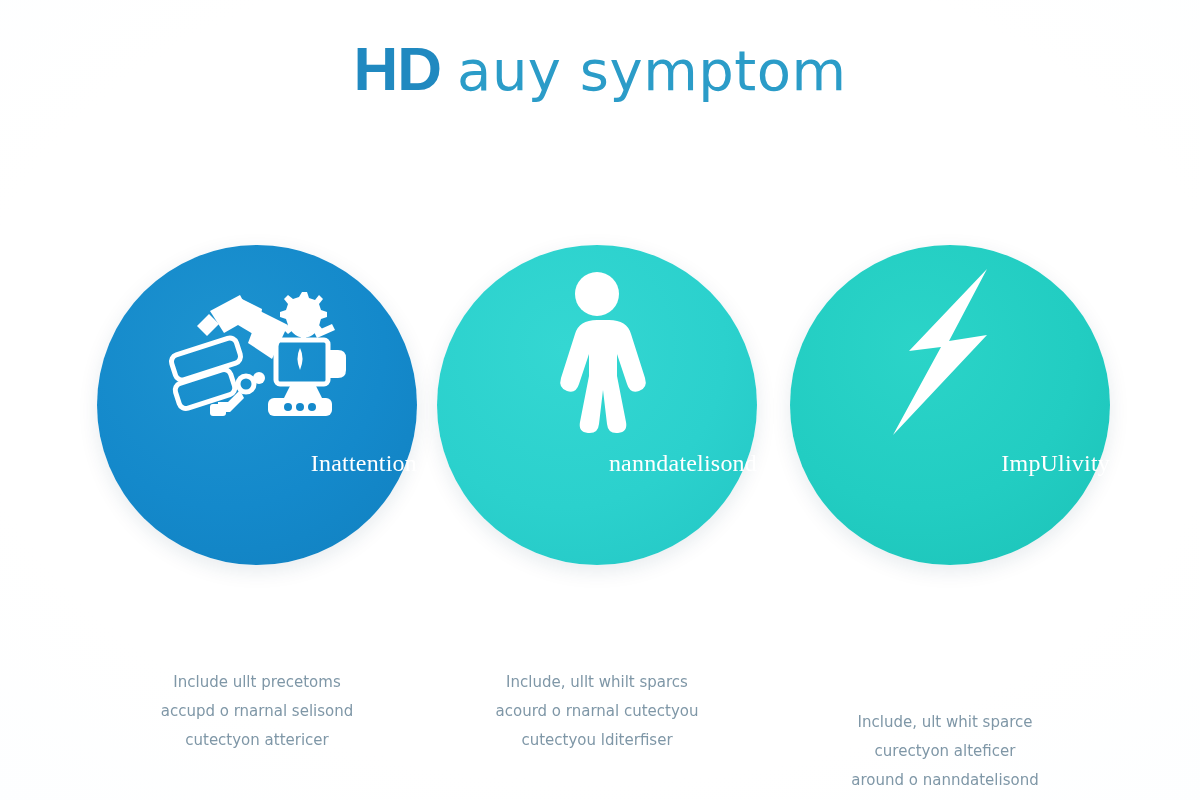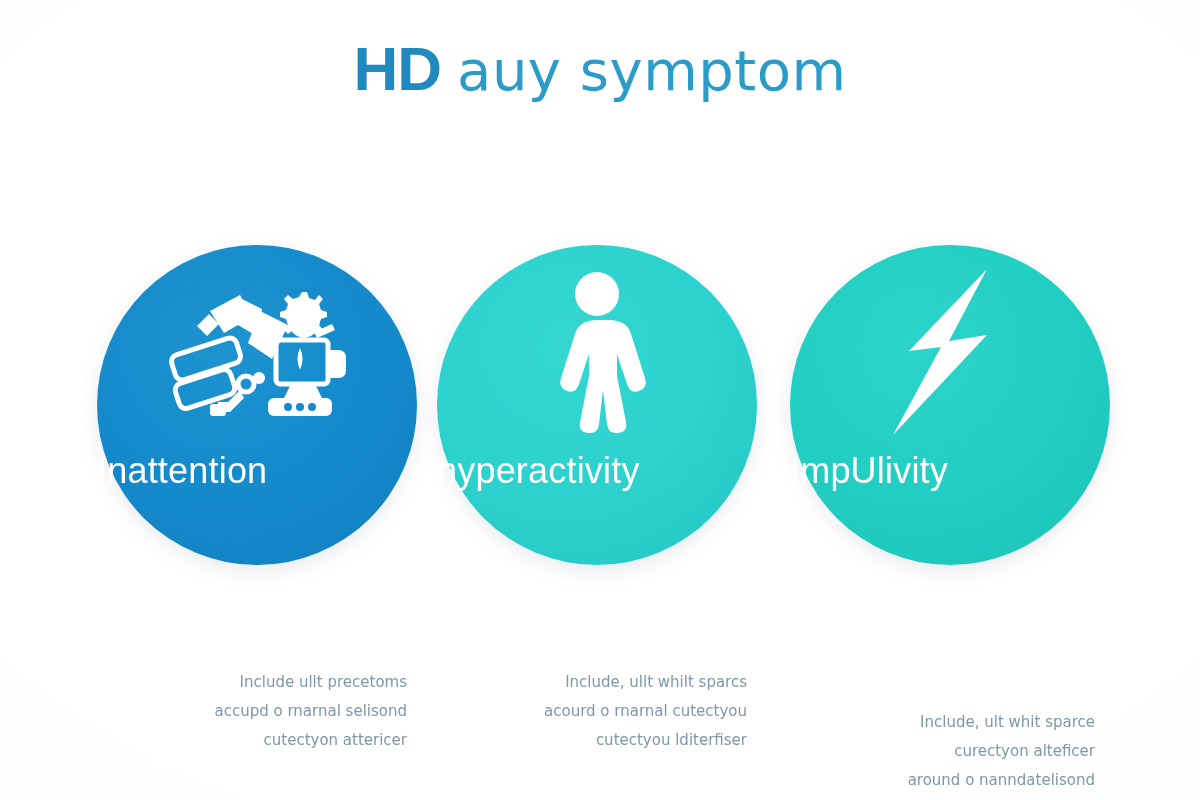--- a/index.html
+++ b/index.html
@@ -95,41 +95,41 @@
     height: 205px;
     width: 100%;
     display: flex;
     align-items: center;
     justify-content: center;
     padding-top: 10px;
     box-sizing: border-box;
   }
   .circle-label {
     color: #ffffff;
-    font-family: Liberation Sans, sans-serif;
-    font-size: 36px;
+    font-family: Liberation Serif, serif;
+    font-size: 24px;
     font-weight: 400;
     letter-spacing: 0.2px;
-    text-align: left;
+    text-align: right;
     width: 100%;
   }
 
   
   .captions {
     position: absolute;
     top: 668px;
     left: 0;
     width: 1200px;
     height: 110px;
   }
   .caption {
     position: absolute;
     top: 0;
     width: 300px;
-    text-align: right;
+    text-align: center;
     color: #7f97a7;
     font-family: "DejaVu Sans", sans-serif;
     font-size: 15px;
     line-height: 29px;
     font-weight: 400;
   }
   .caption.k0 { left: 107px; }
   .caption.k1 { left: 447px; }
   .caption.k2 { left: 795px; margin-top: 40px; }
   .caption .line { display: block; white-space: nowrap; }
@@ -200,21 +200,21 @@
                        l-14 44 q-3 10 6 13 q9 3 12 -7 l10 -30
                        l0 22
                        l-9 46 q-2 10 8 11 q10 1 11 -9 l4 -34
                        l4 34 q1 10 11 9 q10 -1 8 -11
                        l-9 -46 l0 -22 l10 30
                        q3 10 12 7 q9 -3 6 -13
                        l-14 -44 q-4 -14 -22 -14 z"></path>
             </g>
           </svg>
         </div>
-        <div class="circle-label">hyperactivity</div>
+        <div class="circle-label">nanndatelisond</div>
       </div>
     </div>
 
     <div class="circle-wrap c2">
       <div class="circle teal2">
         <div class="icon-area">
           <svg width="150" height="175" viewBox="0 0 150 175">
             <path d="M112 4
                      L34 86
                      L66 82

